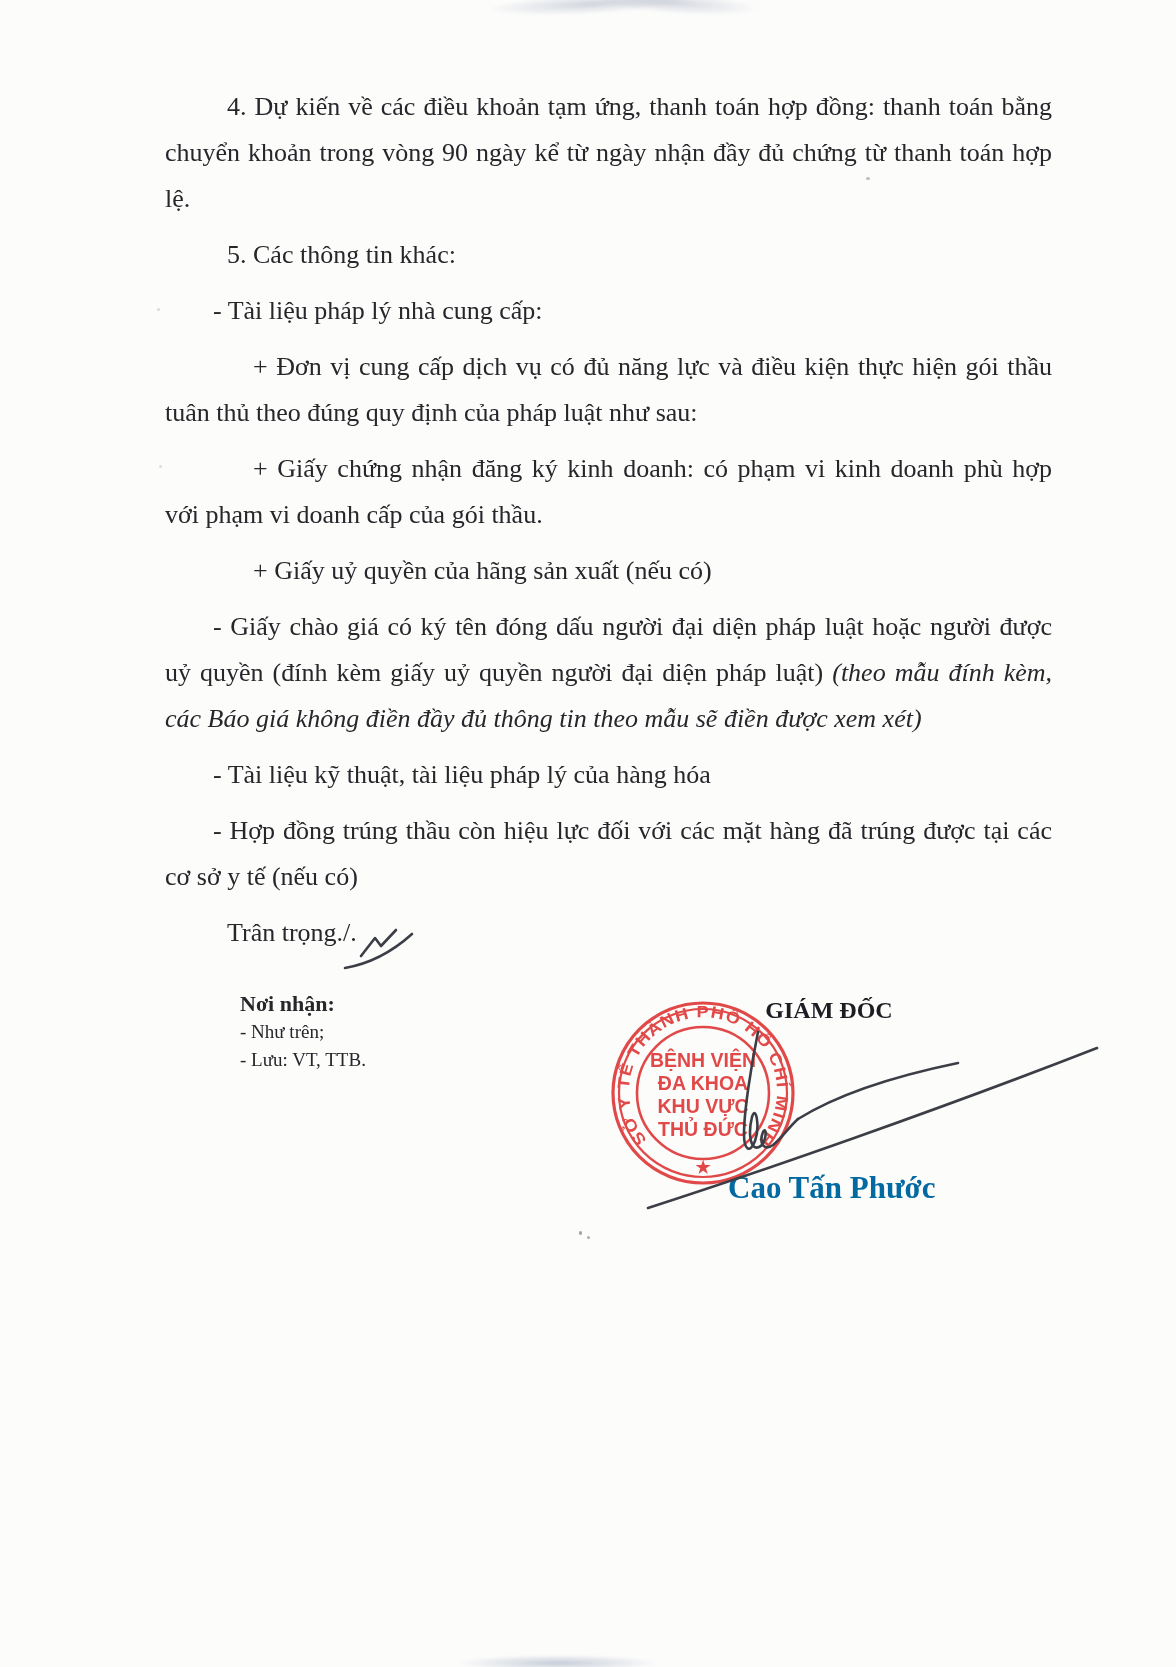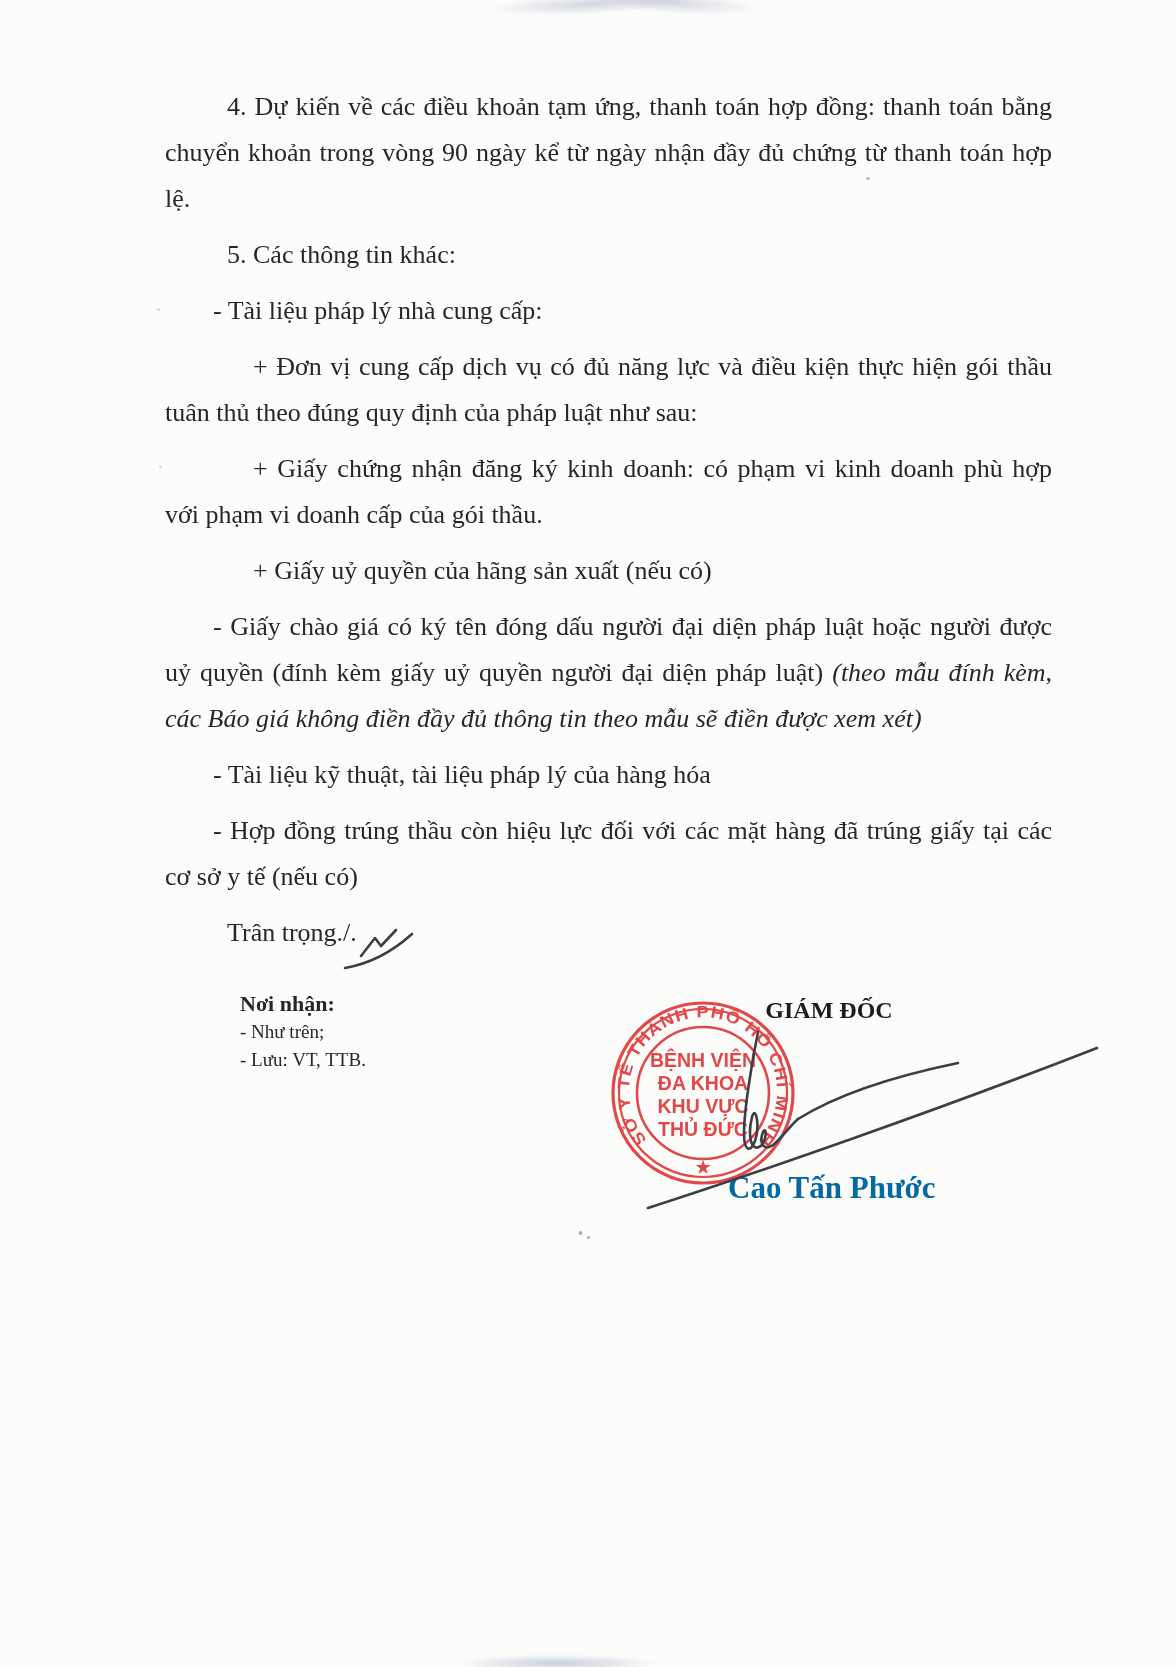--- a/index.html
+++ b/index.html
@@ -106,21 +106,21 @@
       <div class="ln full i48"><span>- Giấy chào giá có ký tên đóng dấu người đại diện pháp luật hoặc người được</span></div>
       <div class="ln full"><span>uỷ quyền (đính kèm giấy uỷ quyền người đại diện pháp luật) </span><span class="it">(theo mẫu đính kèm,</span></div>
       <div class="ln"><span class="it">các Báo giá không điền đầy đủ thông tin theo mẫu sẽ điền được xem xét)</span></div>
     </div>
 
     <div class="para">
       <div class="ln i48"><span>- Tài liệu kỹ thuật, tài liệu pháp lý của hàng hóa</span></div>
     </div>
 
     <div class="para">
-      <div class="ln full i48"><span>- Hợp đồng trúng thầu còn hiệu lực đối với các mặt hàng đã trúng giấy tại các</span></div>
+      <div class="ln full i48"><span>- Hợp đồng trúng thầu còn hiệu lực đối với các mặt hàng đã trúng được tại các</span></div>
       <div class="ln"><span>cơ sở y tế (nếu có)</span></div>
     </div>
 
     <div class="para">
       <div class="ln i62"><span>Trân trọng./.</span></div>
     </div>
 
   </div>
 
   <div class="recipients">

